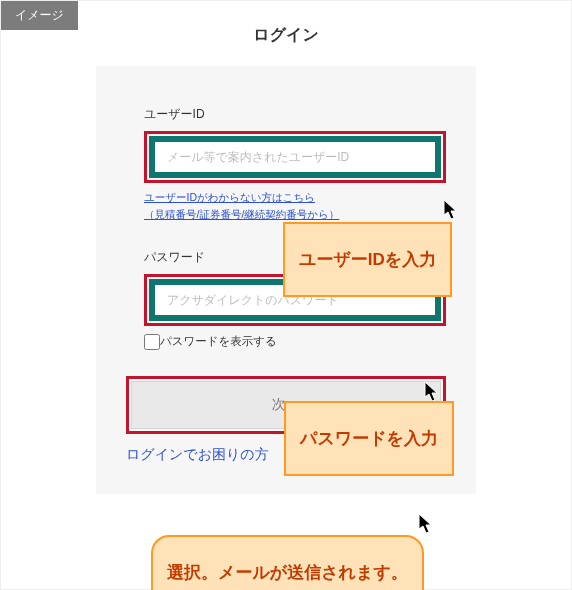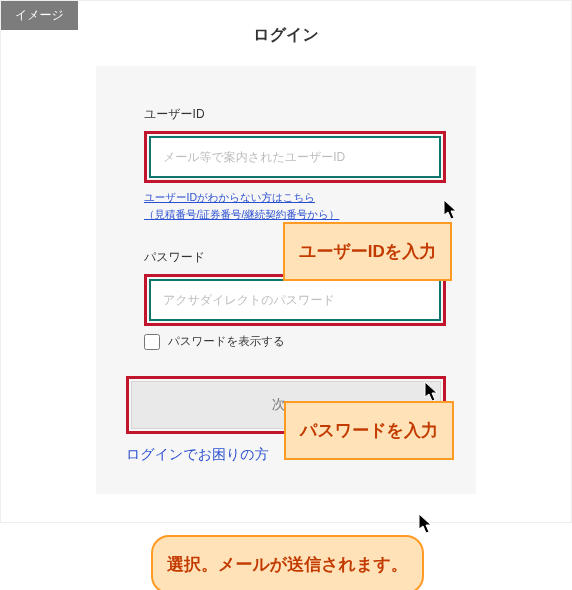--- a/index.html
+++ b/index.html
@@ -1,52 +1,52 @@
 <!DOCTYPE html>
 <html><head>
 <meta charset="utf-8">
 <style>
   * { box-sizing: border-box; margin: 0; padding: 0; }
   html, body { width: 572px; height: 590px; font-family: "Hiragino Kaku Gothic ProN", "Yu Gothic", Meiryo, sans-serif; background: #fff; color: #333; }
-  .frame { position: relative; width: 572px; height: 523px; border: 1px solid #eee; }
+  .frame { position: relative; width: 572px; height: 590px; border: 1px solid #eee; }
   .badge {
     position: absolute; top: 0; left: 0;
     background: #7c7c7c; color: #fff;
     font-size: 12px; padding: 6px 14px;
   }
   .page-title { text-align: center; font-size: 16px; padding: 24px 0 20px; }
   .panel {
     width: 380px; margin: 0 auto; background: #f6f6f6;
     padding: 40px 30px 30px;
   }
   .field-group { margin-bottom: 26px; margin-left: 18px; }
   .field-label { font-size: 12px; margin-bottom: 8px; display: block; }
   .hi-wrap { border: 3px solid #c0152d; padding: 2px; }
   .text-input {
-    width: 100%; height: 42px; border: 2px solid #0f766e;
+    width: 100%; height: 42px; border: 6px solid #0f766e;
     background: #fff; padding: 0 12px; font-size: 12px; color: #333;
     outline: none;
   }
   .text-input::placeholder { color: #bdbdbd; }
   .help-link { font-size: 10.5px; color: #2a4fd0; line-height: 1.6; margin-top: 6px; display: block; text-decoration: underline; }
-  .checkbox-row { display: flex; align-items: center; gap: 8px; margin-top: 8px; font-size: 11.5px; }
+  .checkbox-row { display: flex; align-items: center; gap: 0; margin-top: 8px; font-size: 11.5px; }
   .checkbox-row input { width: 16px; height: 16px; border: 1px solid #ccc; }
   .next-btn {
     width: 100%; height: 48px; background: #e9e9e9; border: 1px solid #d6d6d6;
     color: #7a7a7a; font-size: 14px; cursor: pointer;
   }
   .login-help { font-size: 14px; color: #2a4fd0; margin-top: 12px; text-align: left; }
   
   .cursor { position: absolute; width: 16px; height: 22px; pointer-events: none; }
   .cursor svg { width: 100%; height: 100%; }
   
   .callout {
     position: absolute; background: #ffe2b7; border: 2px solid #ff9a24;
     color: #c23a00; font-size: 17px; font-weight: 600;
-    padding: 16px 14px; white-space: nowrap;
+    padding: 24px 14px; white-space: nowrap;
   }
   .button-wrap { margin-top: 4px; }
 </style>
 </head>
 <body>
 
 <div class="frame">
 
   <div class="badge">イメージ</div>
 

